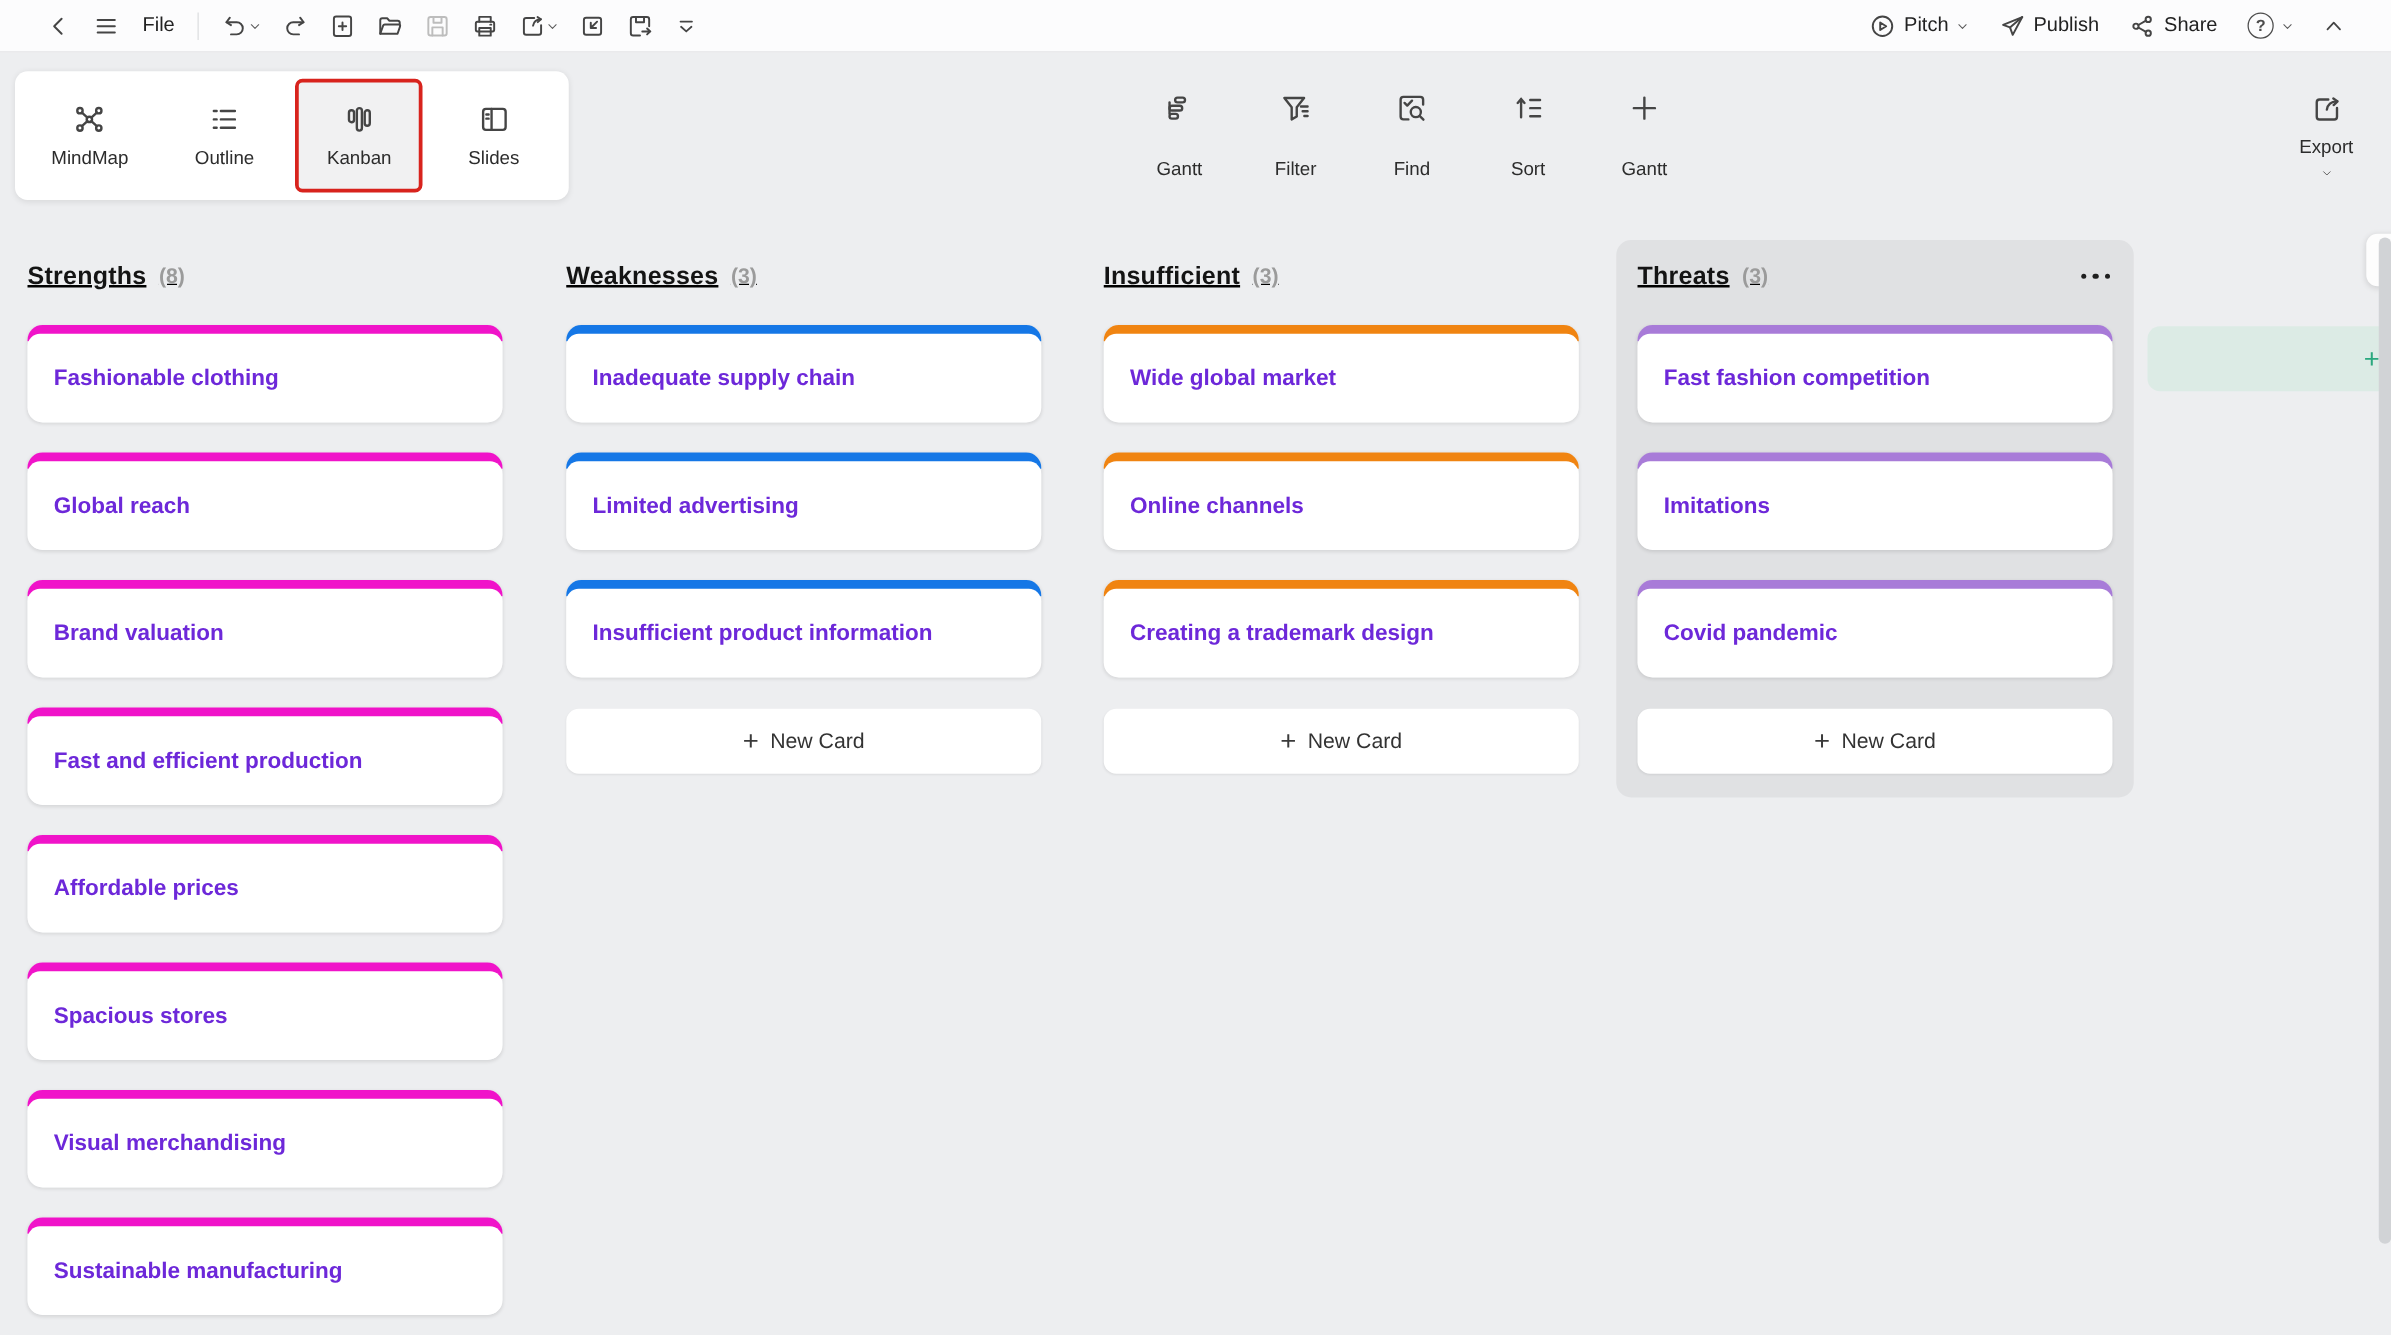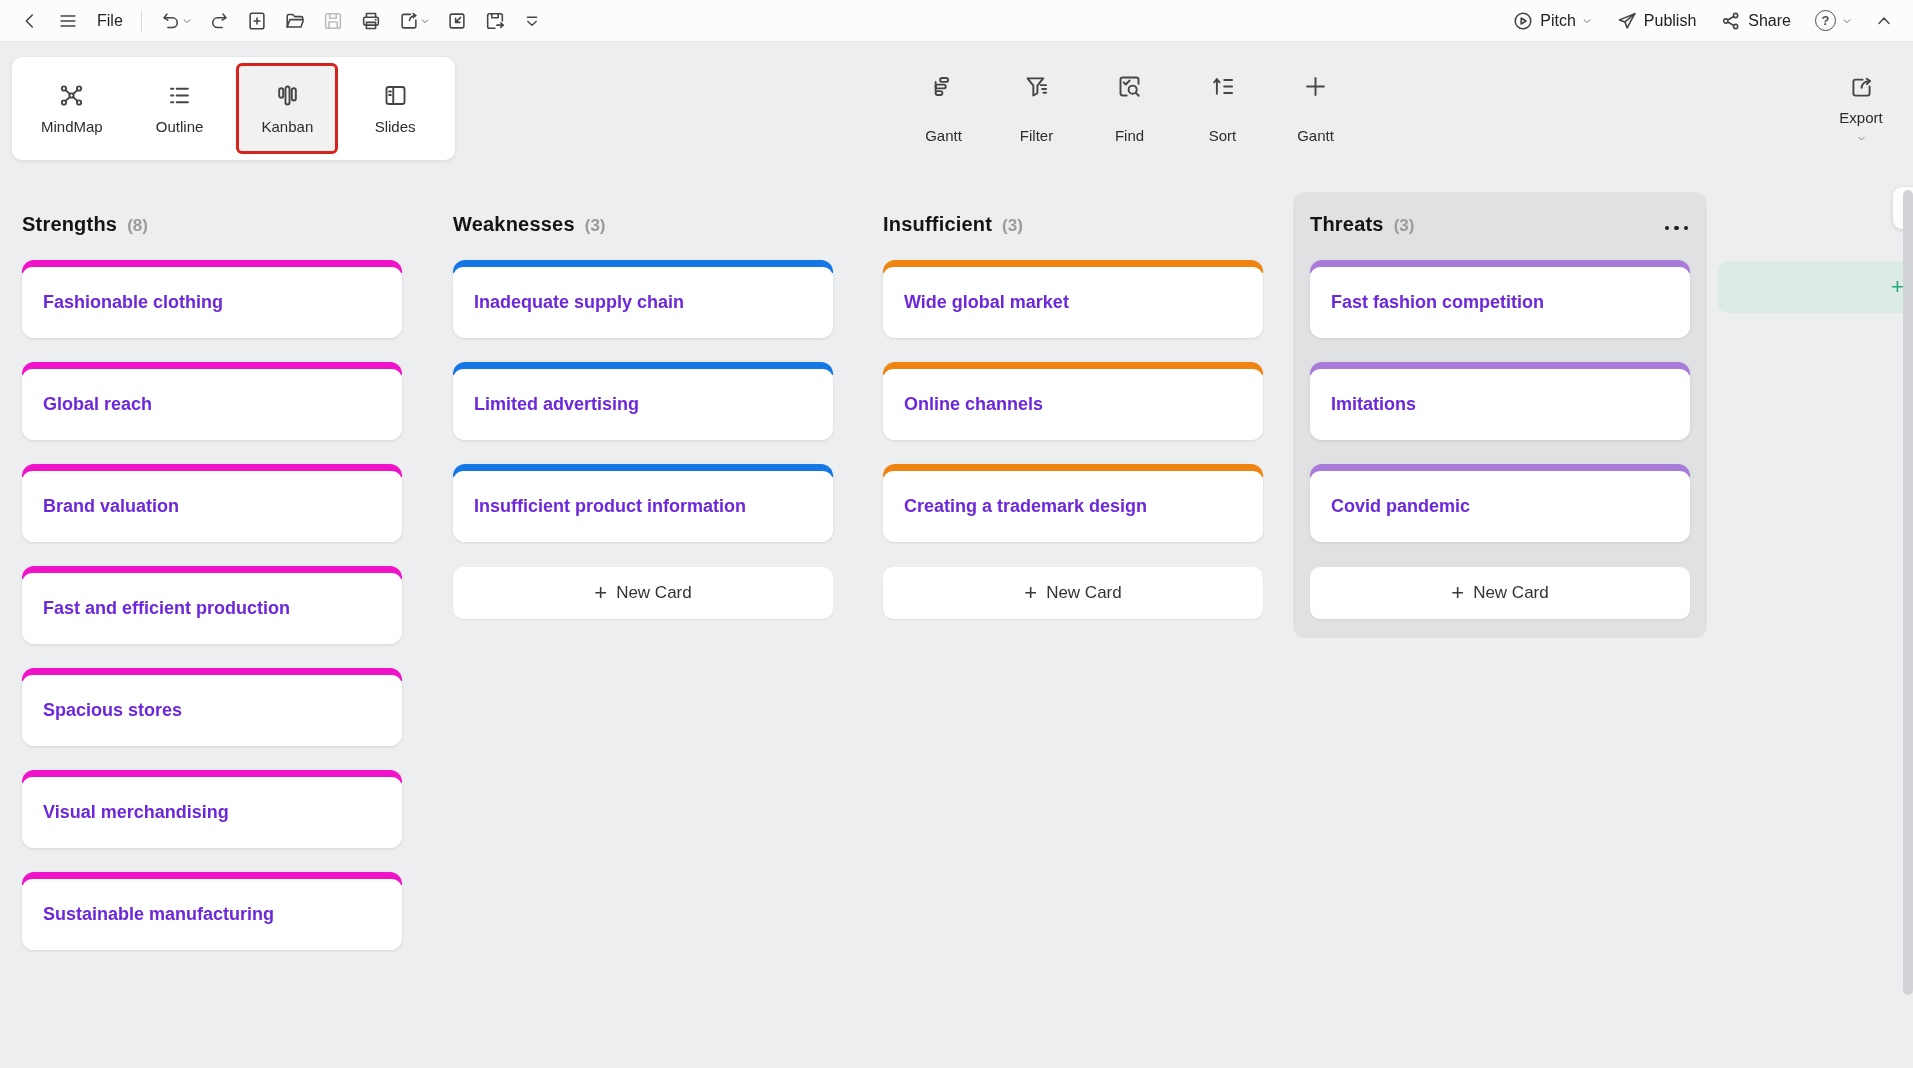--- a/index.html
+++ b/index.html
@@ -6,21 +6,21 @@
   html,body { width:1913px; height:1068px; overflow:hidden;
     font-family:"Liberation Sans", sans-serif; background:#edeef0; position:relative; }
 
   .ic { stroke:#454545; fill:none; stroke-width:1.7; stroke-linecap:round; stroke-linejoin:round; }
   .ic.disabled { stroke:#bdbdbd; }
   .caret { stroke:#5a5a5a; fill:none; stroke-width:2; stroke-linecap:round; stroke-linejoin:round; }
 
   
   .topbar { position:absolute; left:0; top:0; width:1913px; height:42px;
     background:#fcfcfd; border-bottom:1px solid #e3e4e6;
-    display:flex; align-items:center; padding:0 11px; }
+    display:flex; align-items:center; padding:0 28px; }
   .tb-group { display:flex; align-items:center; }
   .tb-btn { display:flex; align-items:center; justify-content:center;
     height:34px; padding:0 8px; border-radius:6px; cursor:pointer; }
   .tb-label { font-size:16px; color:#222; margin-left:2px; }
   .tb-divider { width:1px; height:22px; background:#dcdddf; margin:0 10px; }
   .tb-right { margin-left:auto; display:flex; align-items:center; gap:4px; }
   .tb-text-btn { display:flex; align-items:center; gap:6px; font-size:16px; color:#222;
     padding:0 10px; height:34px; border-radius:6px; cursor:pointer; }
   .help-circle { width:21px; height:21px; border:1.7px solid #4c4c4c; border-radius:50%;
     display:flex; align-items:center; justify-content:center;
@@ -50,21 +50,21 @@
   .kanban-board { position:absolute; left:0; top:160px; width:1913px; height:908px; }
   .kanban-column { position:absolute; top:36px; width:380px; z-index:0; }
   .kanban-column:nth-of-type(1){ left:22px; }
   .kanban-column:nth-of-type(2){ left:453px; }
   .kanban-column:nth-of-type(3){ left:883px; }
   .kanban-column:nth-of-type(4){ left:1310px; }
   .kanban-column.highlighted::before { content:""; position:absolute; z-index:-1;
     left:-17px; top:-4px; width:414px; height:446px;
     background:#e0e1e3; border-radius:12px; }
 
-  .column-header { display:flex; align-items:flex-end; height:30px; margin-top:10px; }
+  .column-header { display:flex; align-items:center; height:30px; margin-top:10px;text-decoration:underline; }
   .column-title { font-size:20px; font-weight:700; color:#141414; letter-spacing:.2px; }
   .column-count { font-size:17px; font-weight:700; color:#9b9b9b; margin-left:10px; }
   .more-menu { margin-left:auto; display:flex; gap:5px; padding:6px 2px; cursor:pointer; }
   .more-menu i { width:4.5px; height:4.5px; border-radius:50%; background:#1f1f1f; }
 
   .kanban-card { height:78px; border-radius:12px; margin-top:24px; position:relative;
     box-shadow:0 1px 3px rgba(0,0,0,.10); cursor:pointer; }
   .card-bar { height:13px; border-radius:12px 12px 0 0; }
   .card-body { height:71px; margin-top:-6px; background:#ffffff;
     border-radius:10px 10px 12px 12px; display:flex; align-items:center;
@@ -329,20 +329,24 @@
       <div class="kanban-card">
         <div class="card-bar" style="background: rgb(240, 19, 201);"></div>
         <div class="card-body">Brand valuation</div>
       </div>
       <div class="kanban-card">
         <div class="card-bar" style="background: rgb(240, 19, 201);"></div>
         <div class="card-body">Fast and efficient production</div>
       </div>
       <div class="kanban-card">
         <div class="card-bar" style="background: rgb(240, 19, 201);"></div>
+        <div class="card-body">Affordable prices</div>
+      </div>
+      <div class="kanban-card">
+        <div class="card-bar" style="background: rgb(240, 19, 201);"></div>
         <div class="card-body">Spacious stores</div>
       </div>
       <div class="kanban-card">
         <div class="card-bar" style="background: rgb(240, 19, 201);"></div>
         <div class="card-body">Visual merchandising</div>
       </div>
       <div class="kanban-card">
         <div class="card-bar" style="background: rgb(240, 19, 201);"></div>
         <div class="card-body">Sustainable manufacturing</div>
       </div>

